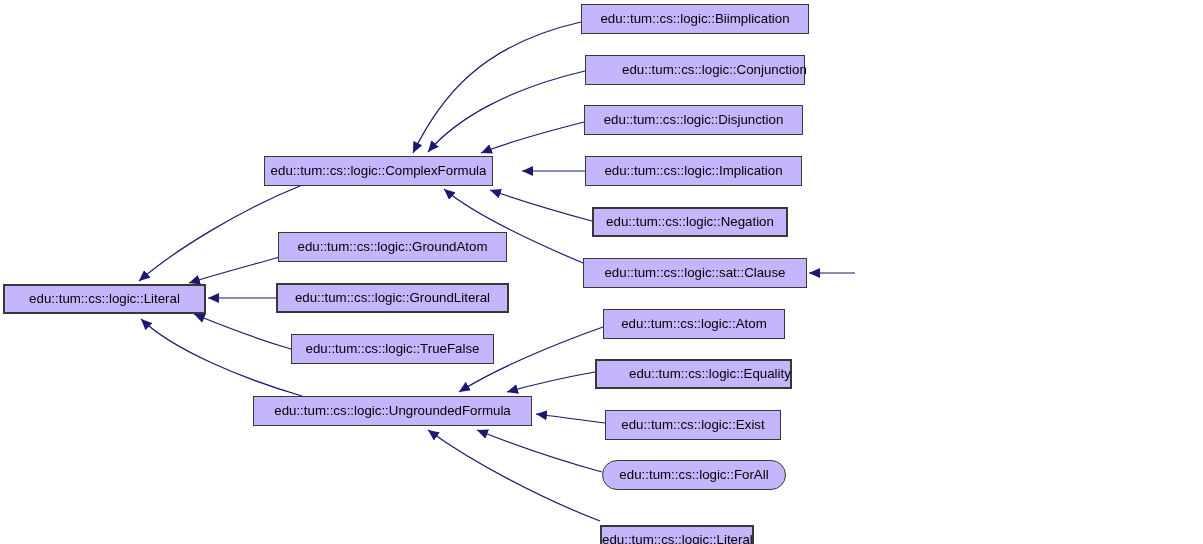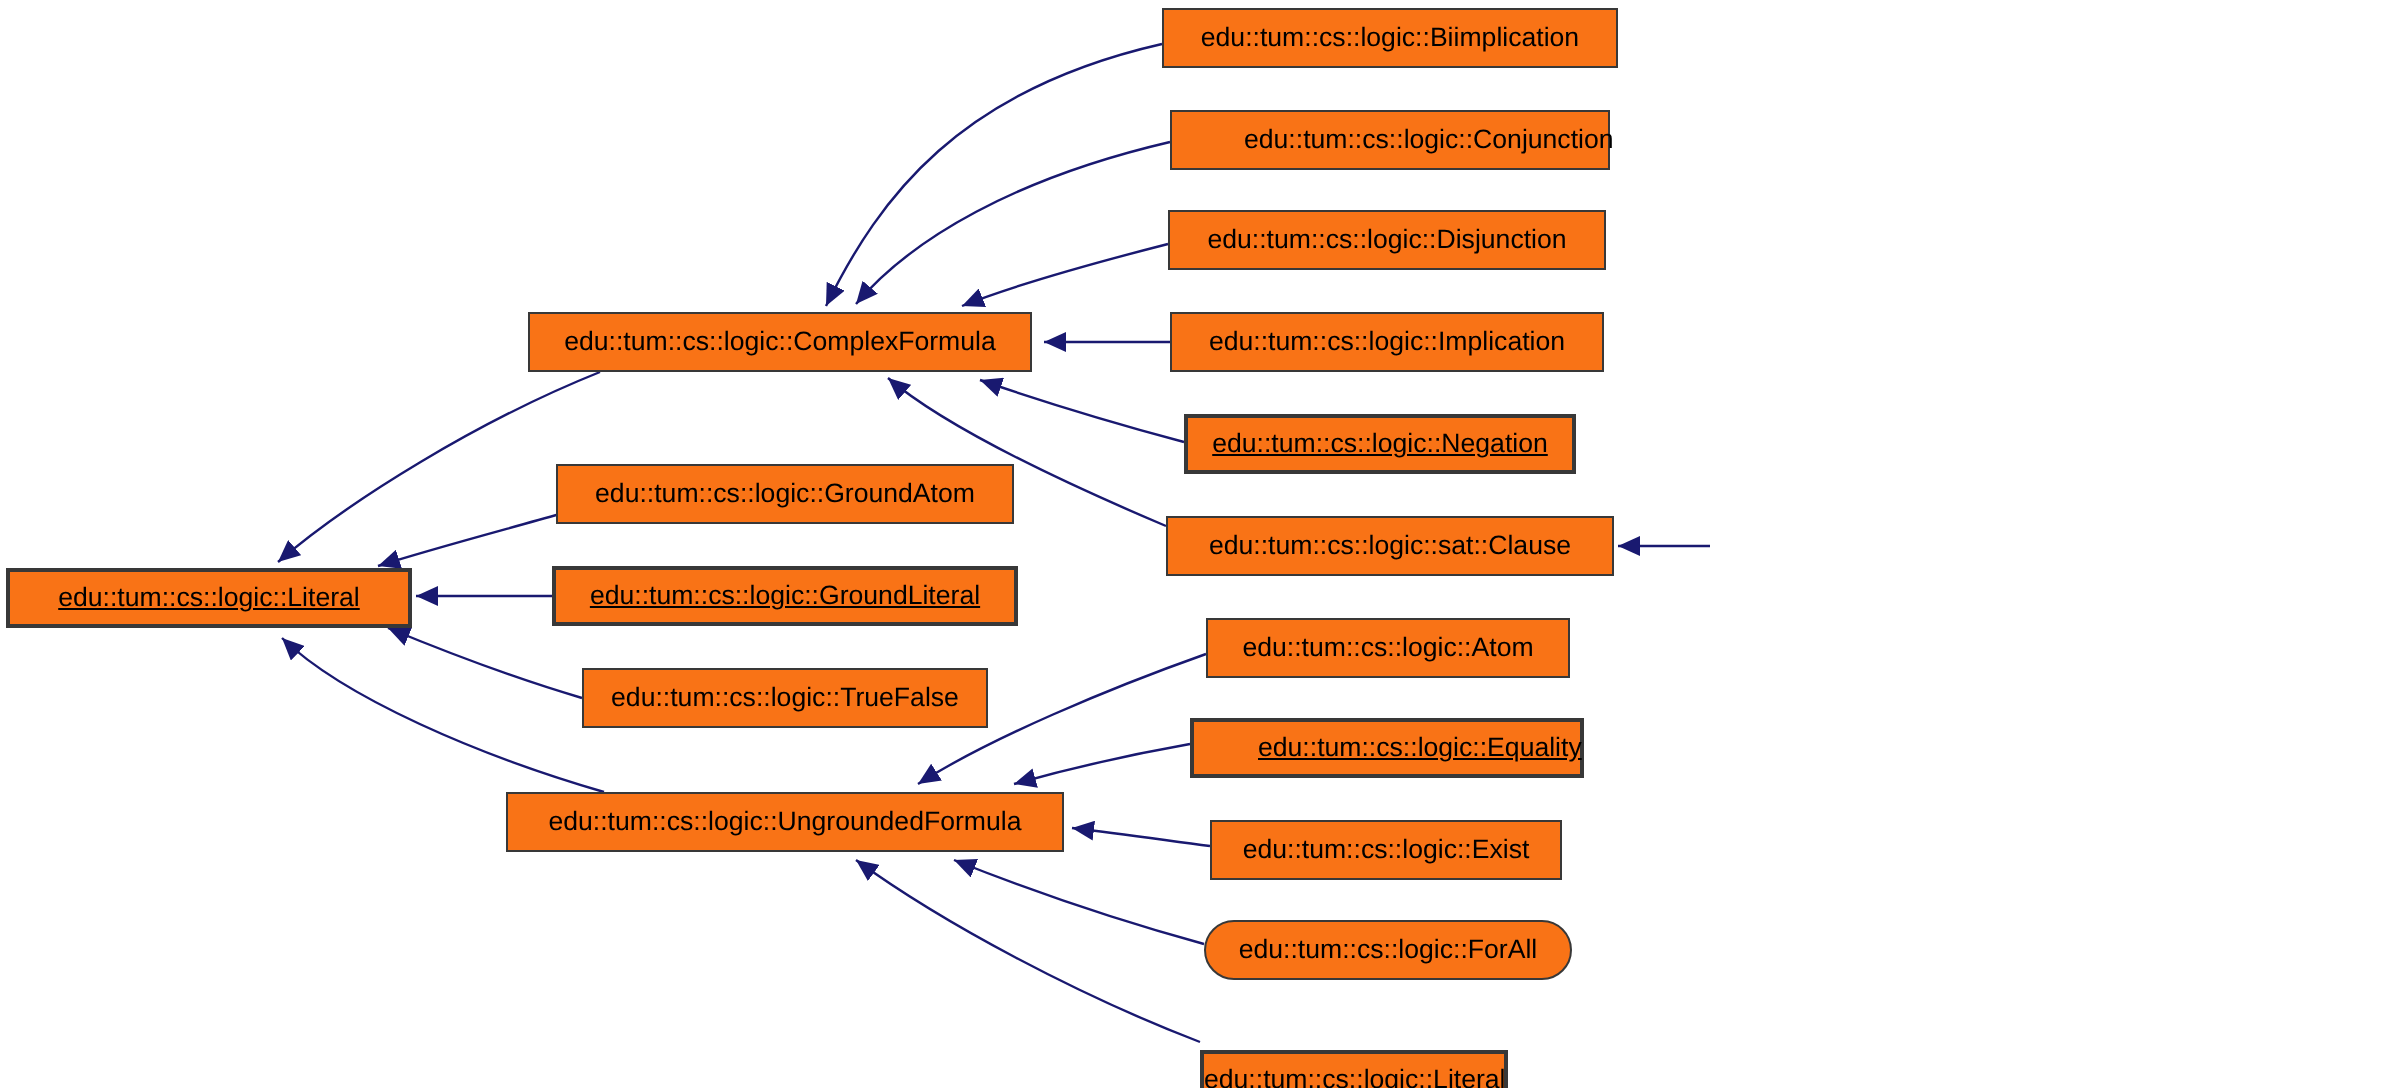--- a/index.html
+++ b/index.html
@@ -12,31 +12,31 @@
     overflow: hidden;
   }
   #edges {
     position: absolute;
     left: 0; top: 0;
     width: 1203px; height: 544px;
   }
   .node {
     position: absolute;
     box-sizing: border-box;
-    background: #f97316;
+    background: #c4b5fd;
     border: 1px solid #383838;
     color: #000000;
     font-size: 13.3px;
     line-height: 28px;
     height: 30px;
     text-align: center;
     white-space: nowrap;
     cursor: pointer;
   }
-  .node.thick { border-width: 2px; line-height: 26px; text-decoration: underline; }
+  .node.thick { border-width: 2px; line-height: 26px; }
 </style>
 </head>
 <body>
 
 <div id="canvas">
 
   <svg id="edges" viewBox="0 0 1203 544" xmlns="http://www.w3.org/2000/svg">
     <defs>
       <marker id="arrow" markerUnits="userSpaceOnUse" markerWidth="11" markerHeight="10" viewBox="0 0 11 10" refX="11" refY="5" orient="auto">
         <path d="M0,0 L11,5 L0,10 Z" fill="#191970"></path>
@@ -57,21 +57,21 @@
       <path marker-end="url(#arrow)" d="M855,273 L809,273"></path>
       <path marker-end="url(#arrow)" d="M603,327 C555,344 495,369 459,392"></path>
       <path marker-end="url(#arrow)" d="M595,372 C561,378 532,385 507,392"></path>
       <path marker-end="url(#arrow)" d="M605,423 C582,420 561,417 536,414"></path>
       <path marker-end="url(#arrow)" d="M602,472 C558,460 512,444 477,430"></path>
       <path marker-end="url(#arrow)" d="M600,521 C540,498 472,462 428,430"></path>
     </g>
   </svg>
 
   <div class="node thick" style="left:3px;   top:284px; width:203px;">edu::tum::cs::logic::Literal</div>
-  <div class="node" style="left:264px; top:156px; width:252px;">edu::tum::cs::logic::ComplexFormula</div>
+  <div class="node" style="left:264px; top:156px; width:229px;">edu::tum::cs::logic::ComplexFormula</div>
   <div class="node" style="left:278px; top:232px; width:229px;">edu::tum::cs::logic::GroundAtom</div>
   <div class="node thick" style="left:276px; top:283px; width:233px;">edu::tum::cs::logic::GroundLiteral</div>
   <div class="node" style="left:291px; top:334px; width:203px;">edu::tum::cs::logic::TrueFalse</div>
   <div class="node" style="left:253px; top:396px; width:279px;">edu::tum::cs::logic::UngroundedFormula</div>
 
   <div class="node" style="left:581px; top:4px;   width:228px;">edu::tum::cs::logic::Biimplication</div>
   <div class="node" style="left:585px; top:55px;  width:220px;padding-left:36px;">edu::tum::cs::logic::Conjunction</div>
   <div class="node" style="left:584px; top:105px; width:219px;">edu::tum::cs::logic::Disjunction</div>
   <div class="node" style="left:585px; top:156px; width:217px;">edu::tum::cs::logic::Implication</div>
   <div class="node thick" style="left:592px; top:207px; width:196px;">edu::tum::cs::logic::Negation</div>

